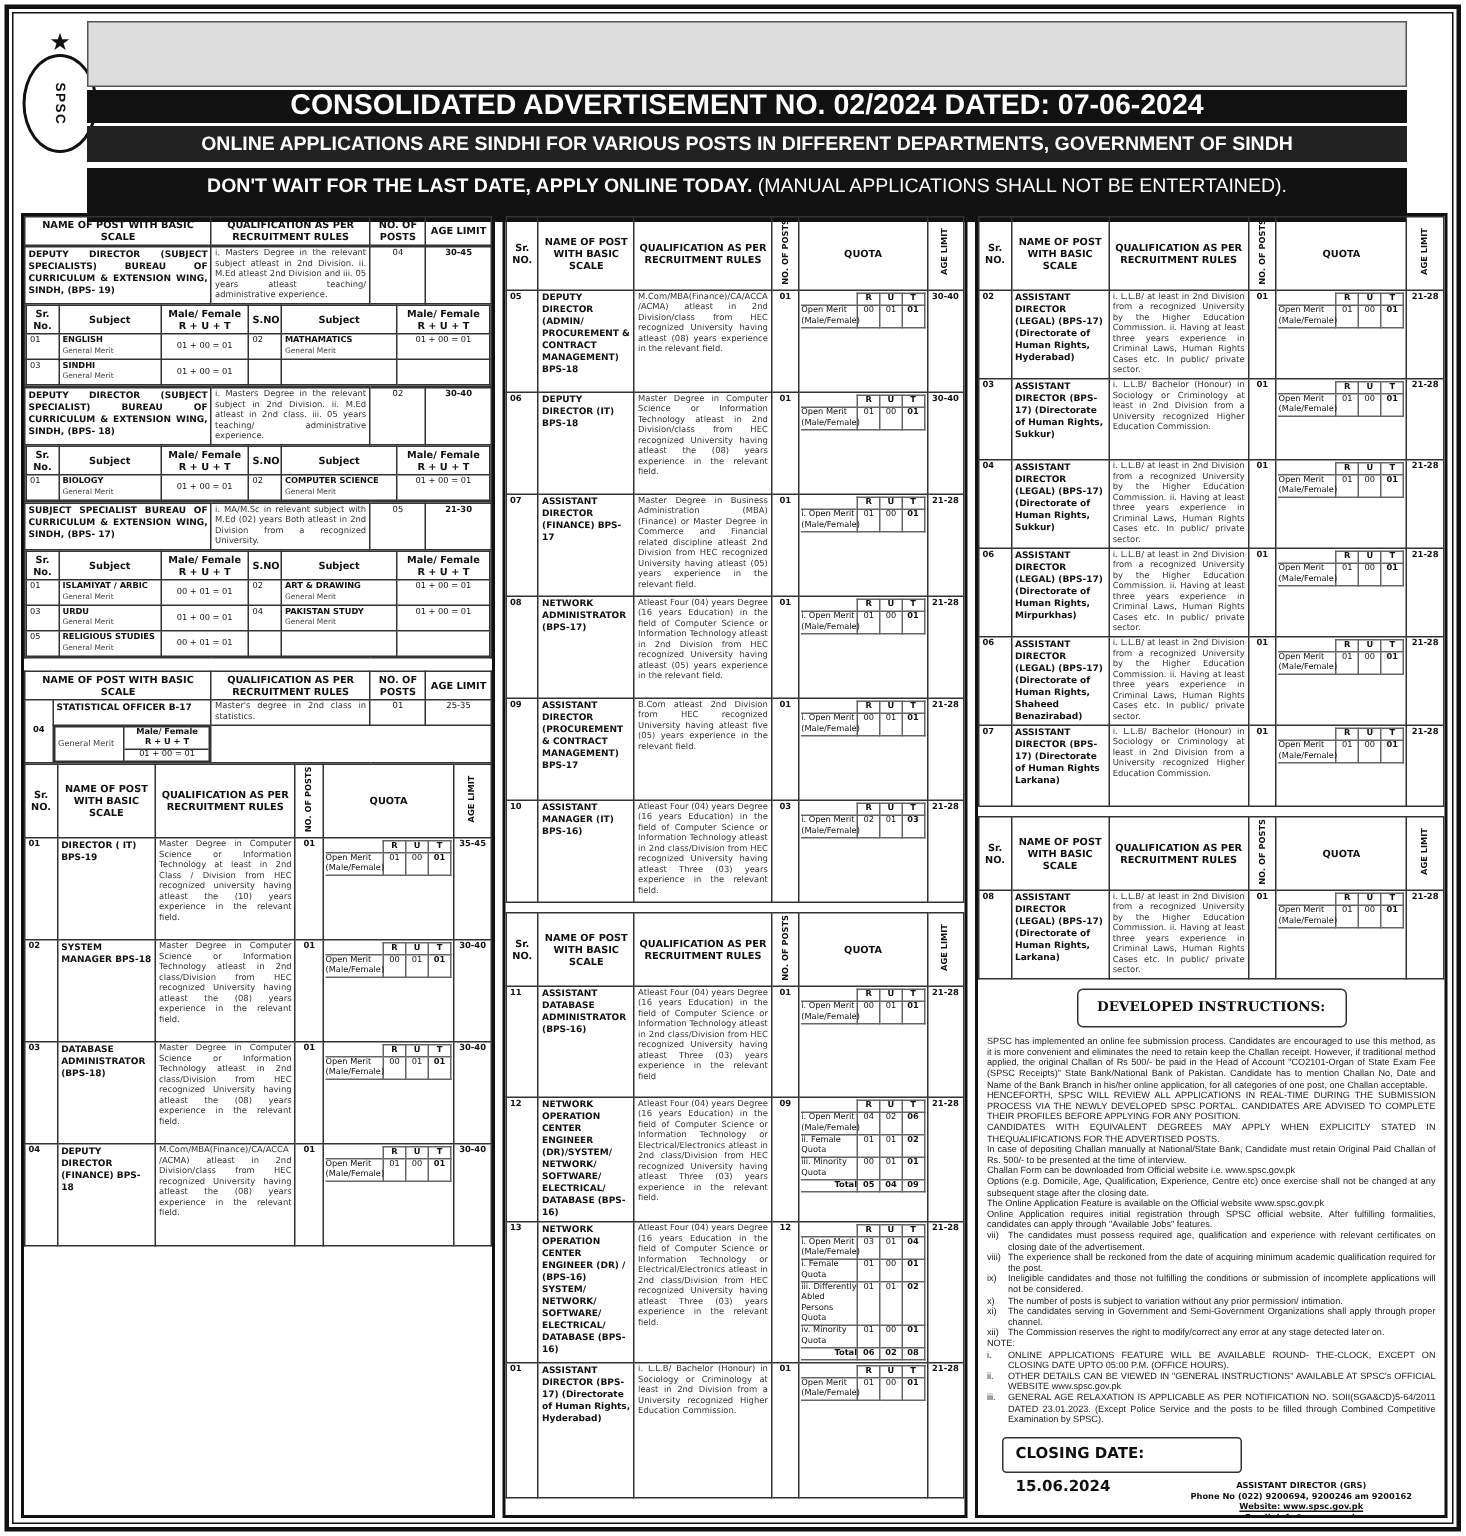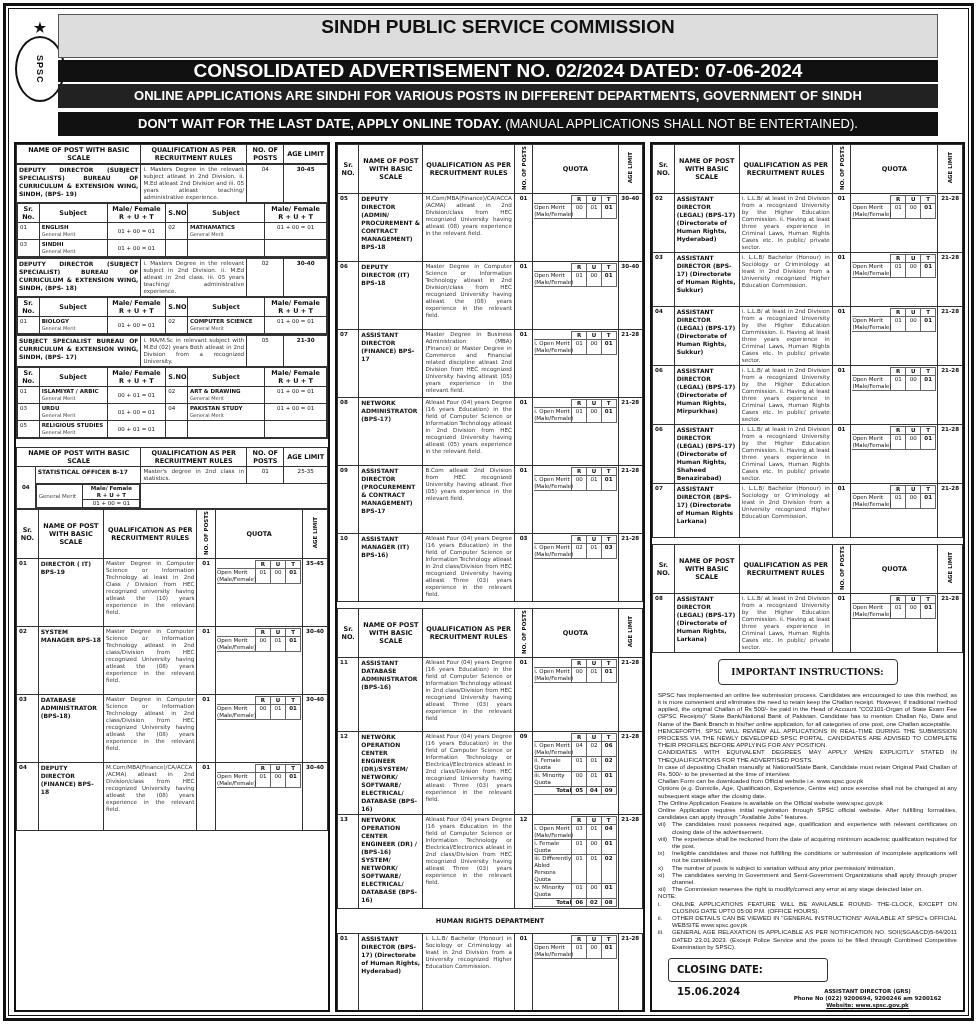--- a/index.html
+++ b/index.html
@@ -7,21 +7,21 @@
 .frame{position:absolute;left:3px;top:3px;width:971px;height:1018px;border:3px solid #111}
 .frame2{position:absolute;left:8px;top:8px;width:961px;height:1008px;border:1px solid #111}
 .logo{position:absolute;left:12px;top:20px;width:56px;height:100px;display:flex;flex-direction:column;align-items:center}
 .logo .star{font-size:16px;line-height:16px}
 .logo .seal{width:50px;height:66px;border:2px solid #111;border-radius:50%;display:flex;align-items:center;justify-content:center;font-family:"Liberation Sans",sans-serif;font-weight:bold;font-size:9px;writing-mode:vertical-rl;letter-spacing:1px}
 .hdr1{position:absolute;left:58px;top:14px;width:880px;height:44px;background:#ddd;border:1px solid #555;text-align:center}
 .hdr1 .t1{font-family:"Liberation Sans",sans-serif;font-weight:bold;font-size:19px;line-height:22px;margin-top:1px}
 .hdr1 .t2{font-family:"Liberation Sans",sans-serif;font-size:12px;line-height:16px}
 .hdr2{position:absolute;left:58px;top:60px;width:880px;height:22px;background:#111;color:#fff;text-align:center;font-family:"Liberation Sans",sans-serif;font-weight:bold;font-size:19px;line-height:22px}
 .hdr3{position:absolute;left:58px;top:84px;width:880px;height:24px;background:#222;color:#fff;text-align:center;font-family:"Liberation Sans",sans-serif;font-weight:bold;font-size:13px;line-height:24px}
-.hdr4{position:absolute;left:58px;top:112px;width:880px;height:24px;background:#111;color:#fff;text-align:center;font-family:"Liberation Sans",sans-serif;font-size:13px;line-height:24px}
+.hdr4{position:absolute;left:58px;top:112px;width:880px;height:36px;background:#111;color:#fff;text-align:center;font-family:"Liberation Sans",sans-serif;font-size:13px;line-height:24px}
 .hdr4 b{font-weight:bold}
 .col{position:absolute;top:142px;border:2px solid #111;overflow:hidden}
 .c1{left:14px;width:316px;height:870px}
 .c2{left:335px;width:310px;height:870px}
 .c3{left:650px;width:315px;height:870px}
 table{border-collapse:collapse;width:100%;table-layout:fixed}
 td,th{border:1px solid #333;vertical-align:top;padding:1px 2px;font-size:5.6px;line-height:7px}
 th{font-weight:bold;text-align:center;vertical-align:middle;font-size:6.5px;line-height:8px}
 .dept{font-weight:bold;text-align:center;font-size:9.5px;line-height:14px;border:1px solid #333;background:#fff}
 .post{font-weight:bold;font-size:6px;line-height:8px}
@@ -45,21 +45,20 @@
 
 <div class="frame"></div>
 <div class="frame2"></div>
 
 <div class="logo">
   <div class="star">★</div>
   <div class="seal">SPSC</div>
 </div>
 
 <div class="hdr1">
-  <div class="t1">SINDH PUBLIC SERVICE COMMISSION</div>
 </div>
 <div class="hdr2">CONSOLIDATED ADVERTISEMENT NO. 02/2024 DATED: 07-06-2024</div>
 <div class="hdr3">ONLINE APPLICATIONS ARE SINDHI FOR VARIOUS POSTS IN DIFFERENT DEPARTMENTS, GOVERNMENT OF SINDH</div>
 <div class="hdr4"><b>DON'T WAIT FOR THE LAST DATE, APPLY ONLINE TODAY.</b><span> (MANUAL APPLICATIONS SHALL NOT BE ENTERTAINED).</span></div>
 
 <div class="col c1">
   <table>
     <colgroup>
         <col style="width:40%">
         <col style="width:34%">
@@ -818,23 +817,20 @@
                   <td class="bold" style="text-align:right;border-left:none">Total</td>
                   <td class="bold">06</td>
                   <td class="bold">02</td>
                   <td class="bold">08</td>
                 </tr>
               </tbody>
             </table>
           </td>
           <td class="bold ctr">21-28</td>
         </tr>
-        <tr>
-          <td colspan="6" class="dept" style="border-left:none;border-right:none;font-size:6.5px;line-height:22px">HUMAN RIGHTS DEPARTMENT</td>
-        </tr>
         <tr style="height:90px">
           <td class="bold">01</td>
           <td class="post">ASSISTANT DIRECTOR (BPS-17) (Directorate of Human Rights, Hyderabad)</td>
           <td class="qual">i. L.L.B/ Bachelor (Honour) in Sociology or Criminology at least in 2nd Division from a University recognized Higher Education Commission.</td>
           <td class="bold ctr">01</td>
           <td style="padding:1px">
             <table class="rut">
               <colgroup>
                 <col style="width:46%">
                 <col style="width:18%">
@@ -1116,21 +1112,21 @@
                   <td class="bold">01</td>
                 </tr>
               </tbody>
             </table>
           </td>
           <td class="bold ctr">21-28</td>
         </tr>
       </tbody>
     </table>
 
-  <div class="scroll">IMPORTANT INSTRUCTIONS:</div>
+  <div class="scroll">DEVELOPED INSTRUCTIONS:</div>
   <div class="instr" id="instr">
       <div>SPSC has implemented an online fee submission process. Candidates are encouraged to use this method, as it is more convenient and eliminates the need to retain keep the Challan receipt. However, if traditional method applied, the original Challan of Rs 500/- be paid in the Head of Account "CO2101-Organ of State Exam Fee (SPSC Receipts)" State Bank/National Bank of Pakistan. Candidate has to mention Challan No, Date and Name of the Bank Branch in his/her online application, for all categories of one post, one Challan acceptable.</div>
       <div>HENCEFORTH, SPSC WILL REVIEW ALL APPLICATIONS IN REAL-TIME DURING THE SUBMISSION PROCESS VIA THE NEWLY DEVELOPED SPSC PORTAL. CANDIDATES ARE ADVISED TO COMPLETE THEIR PROFILES BEFORE APPLYING FOR ANY POSITION.</div>
       <div>CANDIDATES WITH EQUIVALENT DEGREES MAY APPLY WHEN EXPLICITLY STATED IN THEQUALIFICATIONS FOR THE ADVERTISED POSTS.</div>
       <div>In case of depositing Challan manually at National/State Bank, Candidate must retain Original Paid Challan of Rs. 500/- to be presented at the time of interview.</div>
       <div>Challan Form can be downloaded from Official website i.e. www.spsc.gov.pk</div>
       <div>Options (e.g. Domicile, Age, Qualification, Experience, Centre etc) once exercise shall not be changed at any subsequent stage after the closing date.</div>
       <div>The Online Application Feature is available on the Official website www.spsc.gov.pk</div>
       <div>Online Application requires initial registration through SPSC official website. After fulfilling formalities, candidates can apply through "Available Jobs" features.</div>
       <div class="li">

